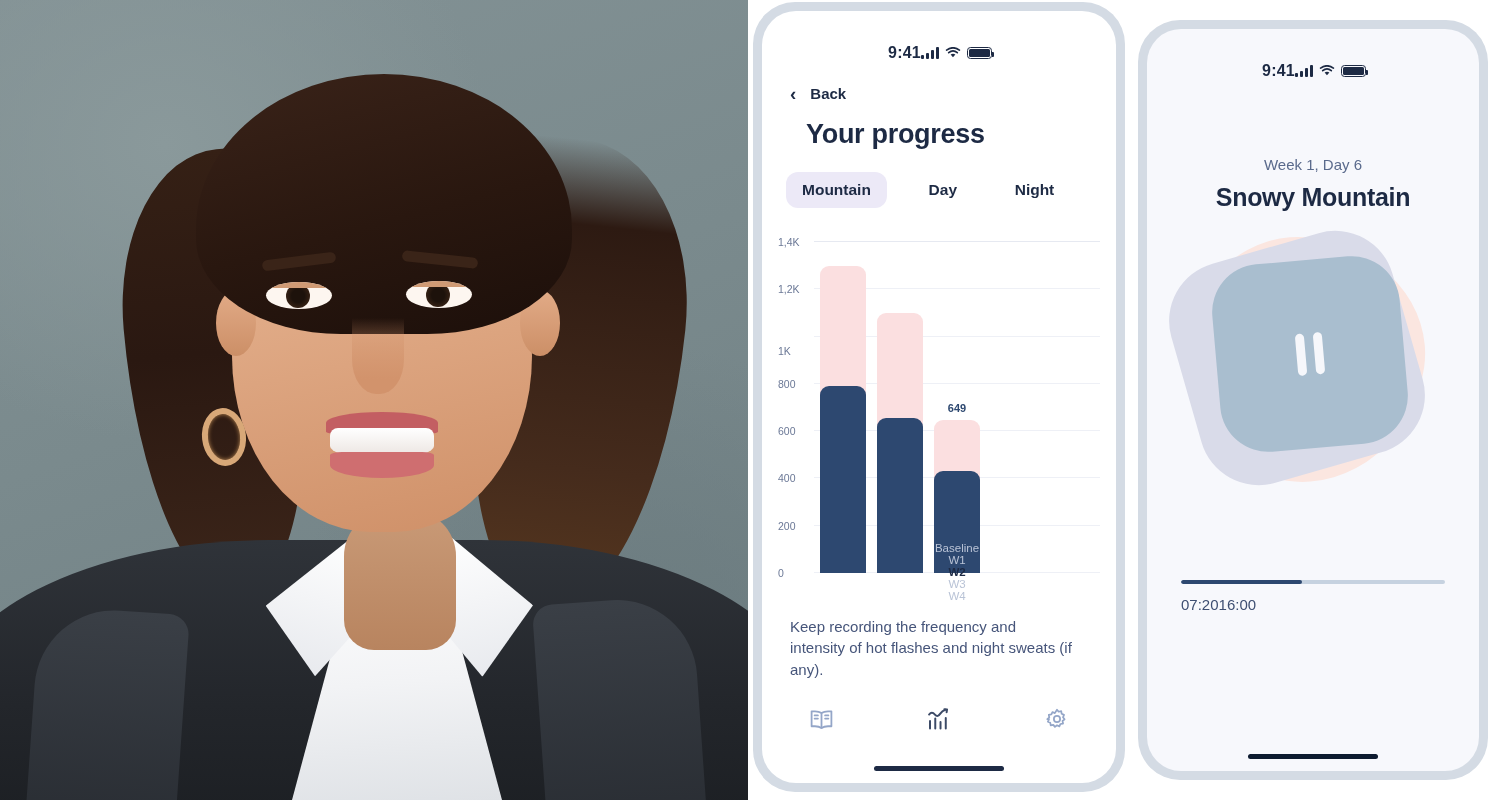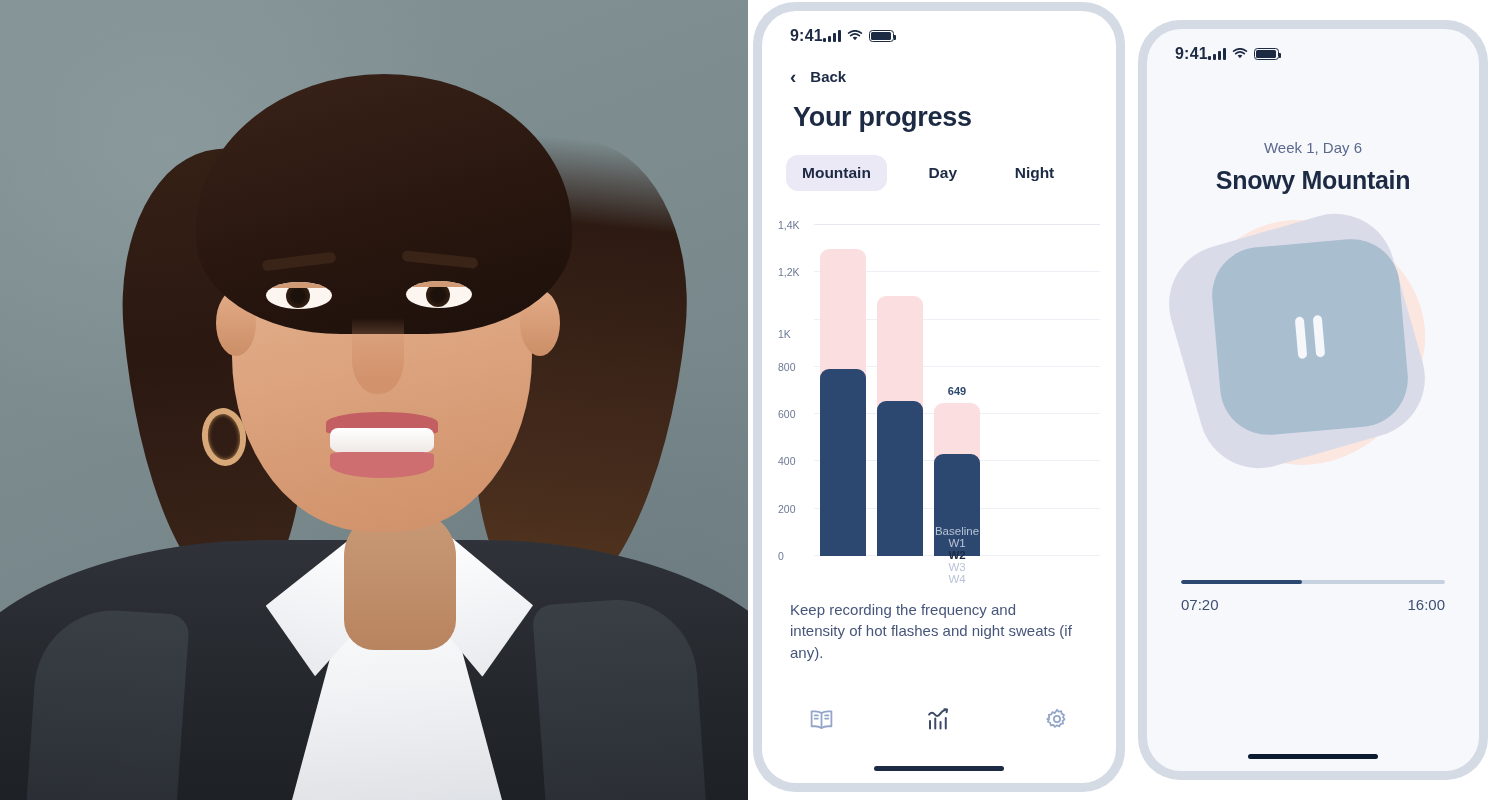--- a/index.html
+++ b/index.html
@@ -140,39 +140,40 @@
   }
   
   .phone-1 { left: 5px; top: 2px; width: 372px; height: 790px; }
   .phone-1 .phone-screen { background: #ffffff; }
   
   .phone-2 { left: 390px; top: 20px; width: 350px; height: 760px; }
   .phone-2 .phone-screen { background: #f7f8fc; }
 
   
   .statusbar {
-    display: flex; align-items: center; justify-content: flex-start;
+    display: flex; align-items: center; justify-content: center;
     padding: 16px 26px 0 28px;
+    margin-top: 17px;
   }
   .status-time { font-size: 16px; font-weight: bold; color: #1d2a44; letter-spacing: .2px; }
   .status-icons { display: flex; align-items: center; gap: 6px; }
   .sig-bars { display: flex; align-items: flex-end; gap: 2px; height: 12px; }
   .sig-bars i { display: block; width: 3px; background: #1d2a44; border-radius: 1px; }
   .sig-bars i:nth-child(1){height:4px} .sig-bars i:nth-child(2){height:6px}
   .sig-bars i:nth-child(3){height:9px} .sig-bars i:nth-child(4){height:12px}
   .batt { width: 25px; height: 12px; border: 1.6px solid #1d2a44; border-radius: 3.5px; position: relative; }
   .batt::before { content:""; position:absolute; top:1.4px; left:1.4px; right:1.4px; bottom:1.4px; background:#1d2a44; border-radius:1.5px; }
   .batt::after { content:""; position:absolute; right:-3.5px; top:3.5px; width:2px; height:5px; background:#1d2a44; border-radius:0 1px 1px 0; }
 
   
   .back-row { display: flex; align-items: center; gap: 14px; padding: 22px 28px 0 28px; }
   .chev-left { color: #1d2a44; font-size: 19px; font-weight: bold; line-height: 1; }
   .back-label { font-size: 15px; font-weight: bold; color: #1d2a44; }
 
-  .page-title { padding: 16px 28px 0 31px; font-size: 27px; font-weight: bold; color: #1d2a44; letter-spacing: -.3px; }
+  .page-title { padding: 16px 28px 0 44px; font-size: 27px; font-weight: bold; color: #1d2a44; letter-spacing: -.3px; }
 
   
   .segmented { display: flex; align-items: center; padding: 22px 24px 0 24px; gap: 4px; }
   .seg-item { font-size: 15.5px; font-weight: bold; color: #1d2a44; padding: 9px 16px; border-radius: 12px; flex: 0 0 auto; }
   .seg-item.active { background: #ece9f7; }
   .seg-spacer { flex: 1; }
 
   
   .chart-wrap { position: relative; margin: 22px 12px 0 16px; height: 380px; }
   .chart-plot { position: absolute; left: 36px; right: 4px; top: 12px; bottom: 37px; }
@@ -239,21 +240,21 @@
     transform: rotate(-5deg);
   }
   .pause-icon {
     position: absolute; left: 50%; top: 50%; transform: translate(-50%,-50%);
     display: flex; gap: 9px;
   }
   .pause-icon i { display: block; width: 9px; height: 42px; background: #f6f7fb; border-radius: 5px; }
   .progress-area { position: absolute; left: 34px; right: 34px; bottom: 158px; }
   .track { height: 4.5px; background: #c6d2e0; border-radius: 3px; overflow: hidden; }
   .track-fill { height: 100%; background: #2d4870; border-radius: 3px; }
-  .times { display: flex; justify-content: space-between; margin-top: 12px; font-size: 15px; color: #3e4f72; gap: 8px; }
+  .times { display: flex; margin-top: 12px; font-size: 15px; color: #3e4f72; }
 </style>
 </head>
 <body>
 
 <div class="portrait-panel">
   <div class="portrait-bg"></div>
   <div class="hair-left"></div>
   <div class="hair-right"></div>
   <div class="hair-wisp"></div>
   <div class="blazer"></div>

